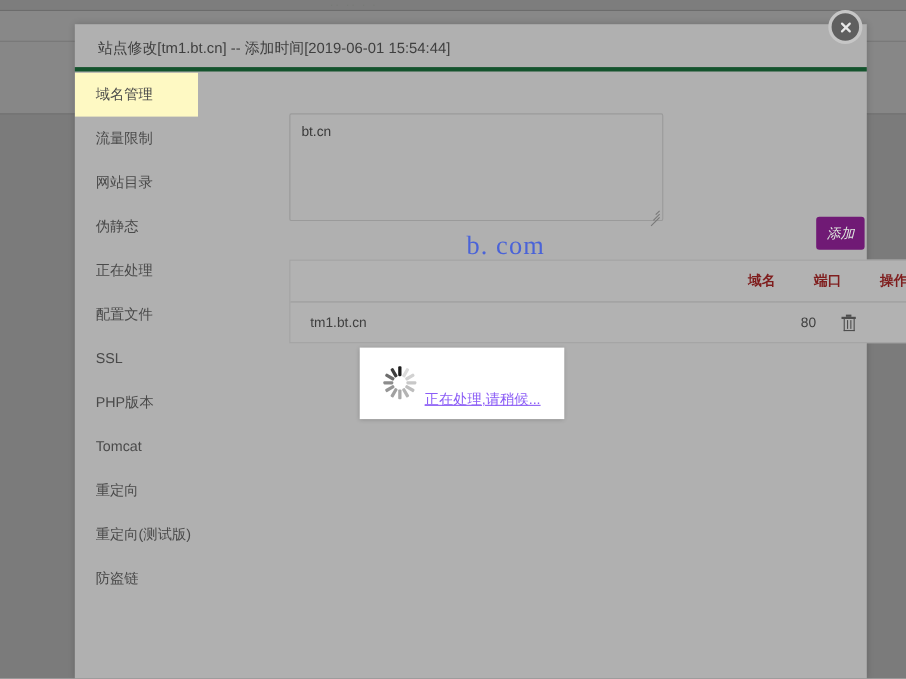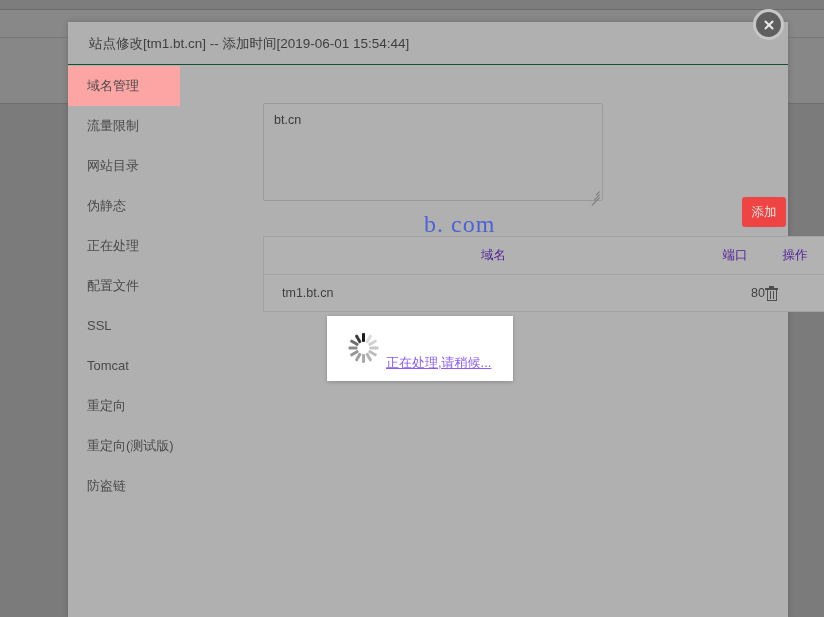--- a/index.html
+++ b/index.html
@@ -66,21 +66,21 @@
     height: 595px;
     background: #b0b0b0;
     box-shadow: 0 0 6px rgba(0,0,0,.18);
   }
 
   #modal-header {
     position: absolute;
     left: 0; top: 0;
     width: 720px;
     height: 43px;
-    border-bottom: 1px solid #14532d;
+    border-bottom: 4px solid #14532d;
     box-sizing: border-box;
   }
 
   #modal-title {
     position: absolute;
     left: 21px;
     top: 13px;
     font-size: 13.5px;
     color: #3f3f3f;
     white-space: nowrap;
@@ -134,21 +134,21 @@
     height: 40px;
     line-height: 40px;
     padding-left: 19px;
     font-size: 13px;
     color: #4a4a4a;
     white-space: nowrap;
     cursor: pointer;
     box-sizing: border-box;
   }
   .sidebar-item.active {
-    background: #fca5a5;
+    background: #fef9c3;
     color: #4a4a4a;
   }
 
   
   #content {
     position: absolute;
     left: 112px;
     top: 44px;
     width: 608px;
     height: 551px;
@@ -249,33 +249,33 @@
     background: #b2b2b2;
   }
   #domain-table table {
     width: 100%;
     border-collapse: collapse;
     font-size: 12.5px;
     color: #454545;
   }
   #domain-table thead th {
     height: 37px;
-    font-weight: normal;
-    text-align: center;
-    color: #4c1d95;
+    font-weight: bold;
+    text-align: right;
+    color: #7f1d1d;
     border-bottom: 1px solid #a3a3a3;
     padding: 0;
   }
   #domain-table tbody td {
     height: 36px;
     padding: 0;
     color: #3f3f3f;
   }
   .col-domain { padding-left: 18px !important; }
-  .col-port   { width: 60px; text-align: right; }
+  .col-port   { width: 60px; text-align: center; }
   .col-action { width: 60px; text-align: left; }
 
   
   .trash-icon {
     display: inline-block;
     width: 13px;
     height: 15px;
     position: relative;
     vertical-align: -3px;
     cursor: pointer;
@@ -375,41 +375,42 @@
     </div>
 
     <div id="sidebar">
         <div class="sidebar-item active"><span>域名管理</span></div>
         <div class="sidebar-item"><span>流量限制</span></div>
         <div class="sidebar-item"><span>网站目录</span></div>
         <div class="sidebar-item"><span>伪静态</span></div>
         <div class="sidebar-item"><span>正在处理</span></div>
         <div class="sidebar-item"><span>配置文件</span></div>
         <div class="sidebar-item"><span>SSL</span></div>
+        <div class="sidebar-item"><span>PHP版本</span></div>
         <div class="sidebar-item"><span>Tomcat</span></div>
         <div class="sidebar-item"><span>重定向</span></div>
         <div class="sidebar-item"><span>重定向(测试版)</span></div>
         <div class="sidebar-item"><span>防盗链</span></div>
       </div>
 
     <div id="content">
 
       <div id="domain-input-row">
         <div id="domain-textarea-wrap">
           <textarea id="domain-textarea" placeholder="bt.cn" style="">bt.cn</textarea>
           <div id="resize-handle">
             <i></i>
               <i></i>
               <i></i>
           </div>
         </div>
 
         <div id="domain-annotation" style="color: rgb(74, 99, 216); margin-left: 44px;">b. com</div>
 
-        <button id="add-button" style="background: #ef4444;">添加</button>
+        <button id="add-button" style="background: #701a75; font-style: italic;">添加</button>
       </div>
 
       <div id="domain-table">
         <table>
           <thead>
             <tr>
               <th class="col-domain">域名</th>
               <th class="col-port">端口</th>
               <th class="col-action">操作</th>
             </tr>

